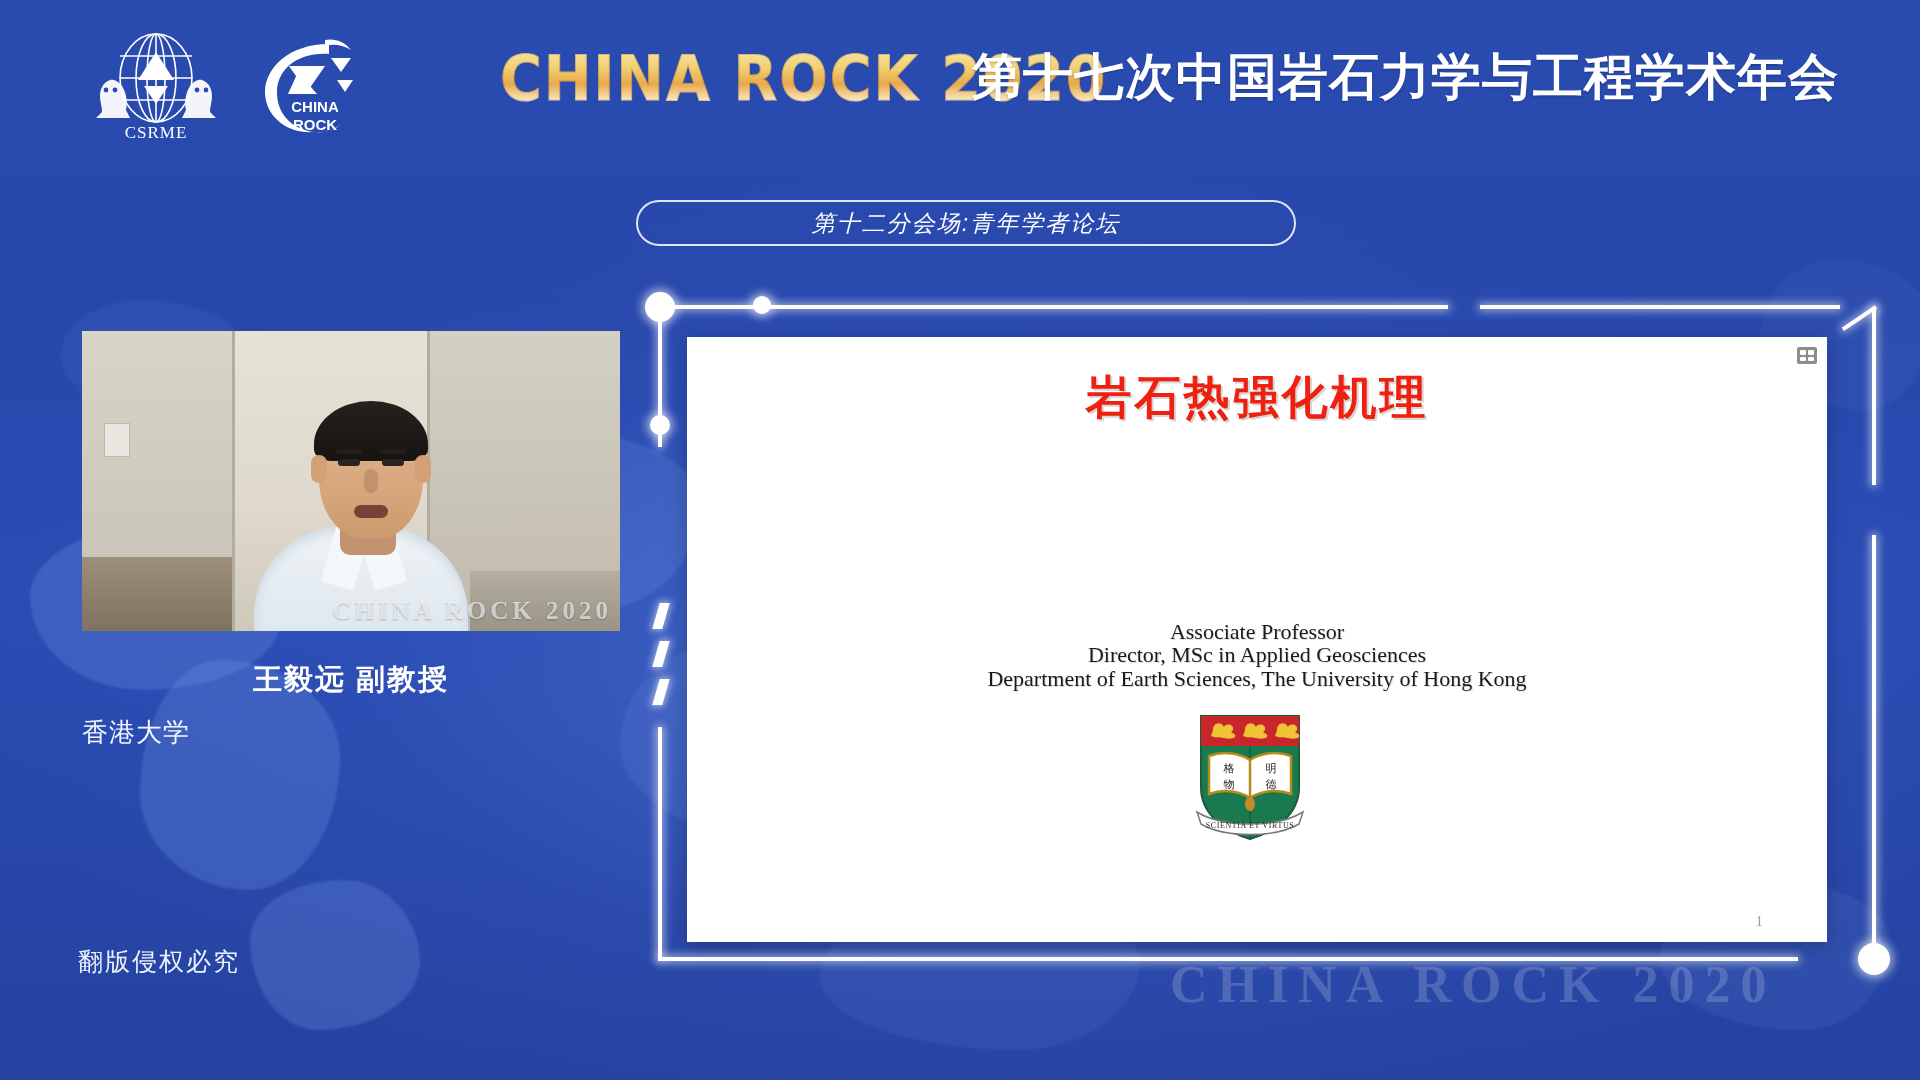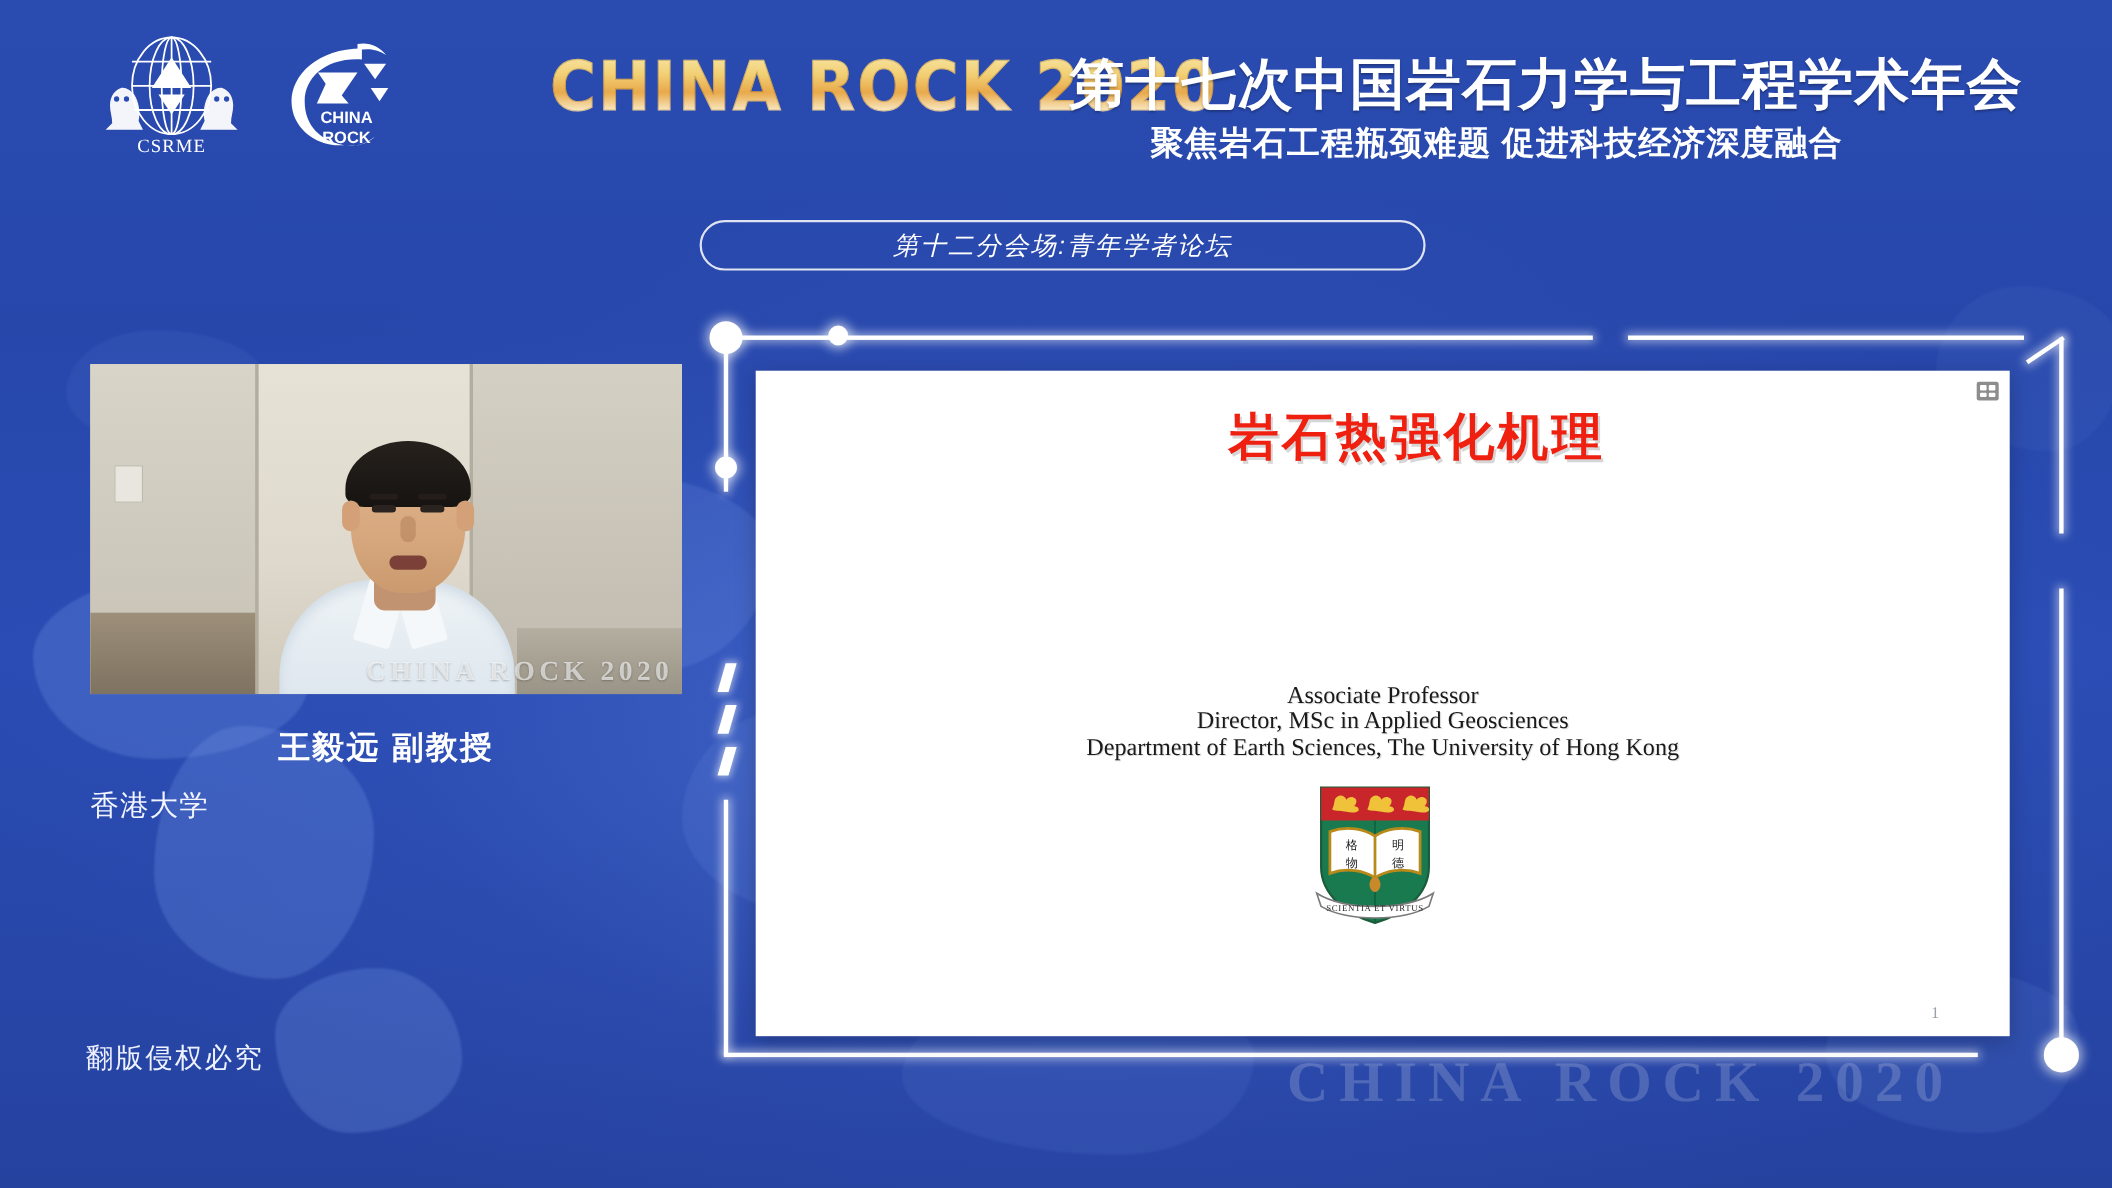--- a/index.html
+++ b/index.html
@@ -185,21 +185,20 @@
     background:#ffffff;
     box-shadow:0 4px 18px rgba(0,0,0,0.22);
     overflow:hidden;
   }
   #slide-title-cn {
     position:absolute; left:0; top:30px; width:1140px; text-align:center;
     font-family:"Liberation Serif","DejaVu Serif",serif;
     font-weight:bold; font-size:46px; color:#ef2010;
     letter-spacing:3px;
     text-shadow:2px 2px 0 rgba(180,180,180,0.55);
-    margin-left:31px;
   }
   #slide-title-en {
     position:absolute; left:0; top:88px; width:1140px; text-align:center;
     font-family:"Liberation Serif","DejaVu Serif",serif;
     font-weight:bold; font-size:46px; color:#ef2010;
     letter-spacing:0px;
     text-shadow:2px 2px 0 rgba(180,180,180,0.55);
   }
   #slide-presenter {
     position:absolute; left:0; top:222px; width:1140px; text-align:center;
@@ -284,21 +283,20 @@
       <polygon points="86,40 76,26 96,26" fill="#ffffff"></polygon>
       <polygon points="90,60 82,48 98,48" fill="#ffffff"></polygon>
       <text x="60" y="80" text-anchor="middle" fill="#ffffff" font-family="Liberation Sans, sans-serif" font-size="15" font-weight="bold">CHINA</text>
       <text x="60" y="98" text-anchor="middle" fill="#ffffff" font-family="Liberation Sans, sans-serif" font-size="15" font-weight="bold">ROCK</text>
     </svg>
 
     <div id="wordmark">CHINA ROCK 2020</div>
 
     <div id="title-cn">第十七次中国岩石力学与工程学术年会</div>
 
-    <div id="subtitle-cn">聚焦岩石工程瓶颈难题  促进科技经济深度融合</div>
   </div>
 
   <div id="session-pill">第十二分会场:青年学者论坛</div>
 
   <div id="video-frame">
     <div class="v-wallL"></div>
     <div class="v-wallR"></div>
     <div class="v-door"></div>
     <div class="v-switch"></div>
     <div class="v-lowerL"></div>

